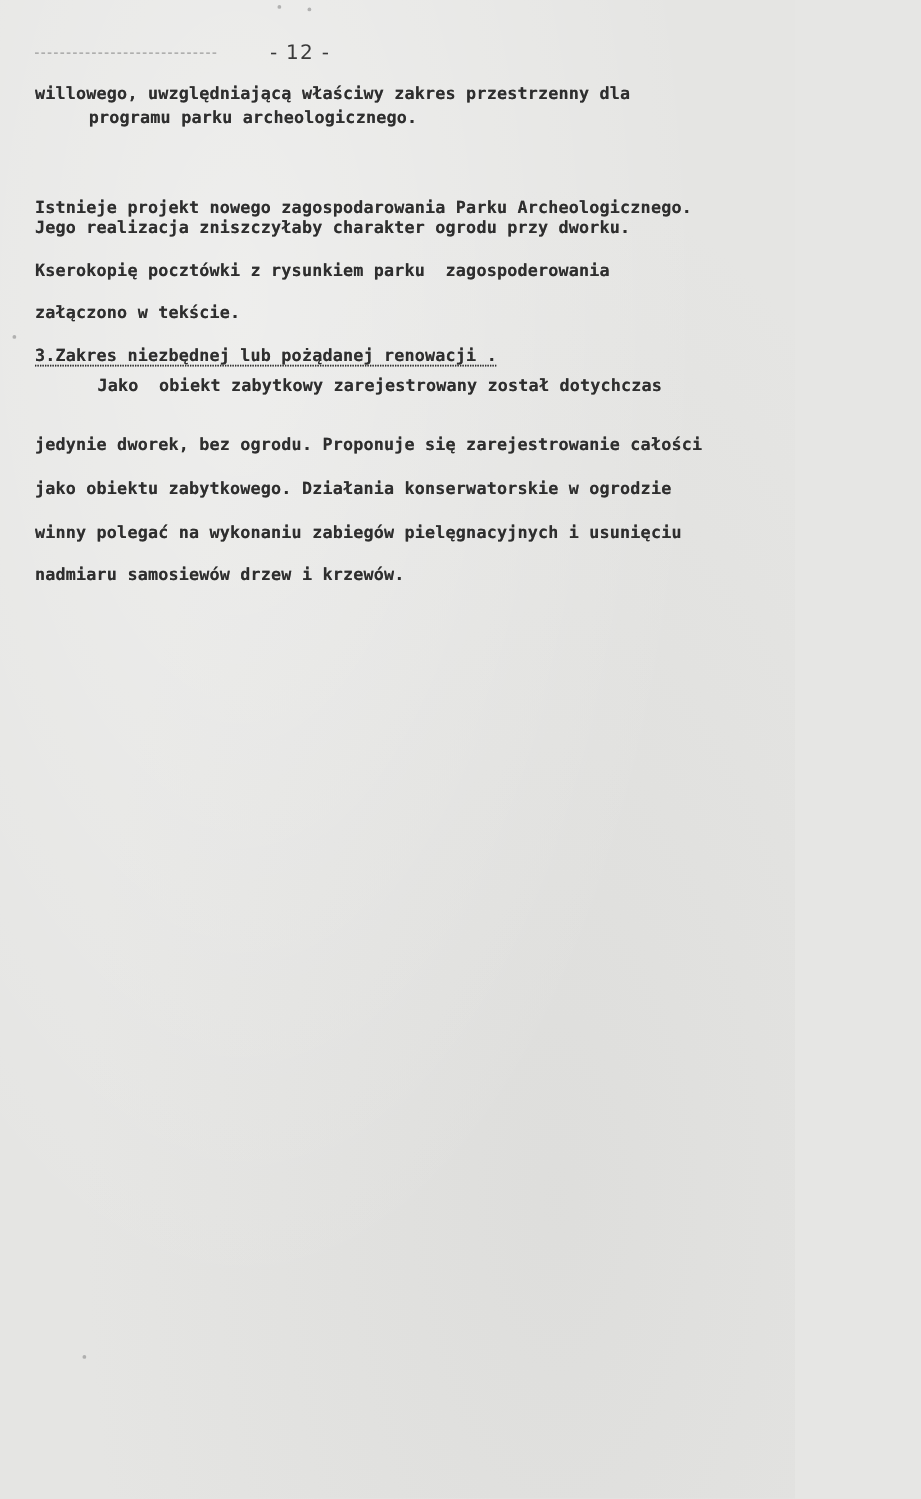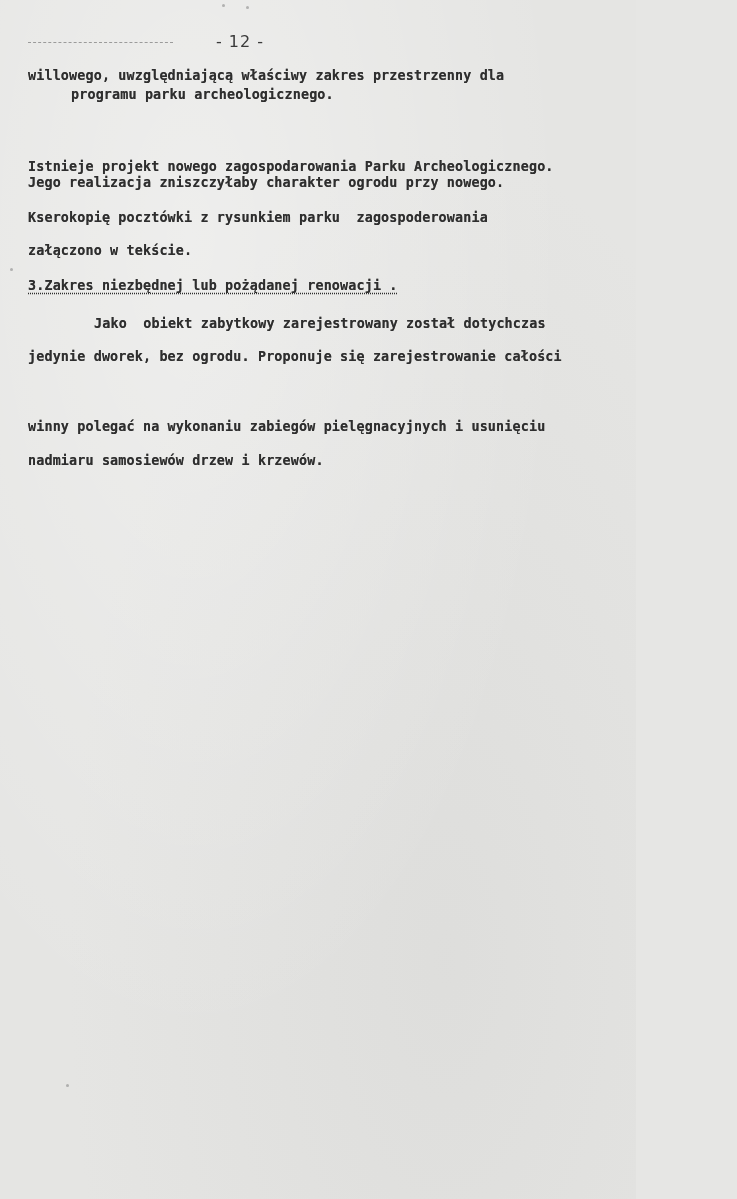--- a/index.html
+++ b/index.html
@@ -62,26 +62,27 @@
 </head>
 <body>
 
 <div class="page">
   <div class="header-line"></div>
   <div class="page-number">- 12 -</div>
 
   <div class="line" style="top:68px;">willowego, uwzględniającą właściwy zakres przestrzenny dla</div>
   <div class="line" style="top:87px;margin-left:43px;">programu parku archeologicznego.</div>
   <div class="line" style="top:140px;margin-top:19px;">Istnieje projekt nowego zagospodarowania Parku Archeologicznego.</div>
-  <div class="line" style="top:175px;">Jego realizacja zniszczyłaby charakter ogrodu przy nowego.</div>
+  <div class="line" style="top:175px;">Jego realizacja zniszczyłaby charakter ogrodu przy dworku.</div>
   <div class="line" style="top:210px;">Kserokopię pocztówki z rysunkiem parku  zagospoderowania</div>
   <div class="line" style="top:243px;">załączono w tekście.</div>
   <div class="line heading" style="top:278px;">3.Zakres niezbędnej lub pożądanej renowacji .</div>
-  <div class="line indent" style="top:316px;margin-left:16px;">Jako  obiekt zabytkowy zarejestrowany został dotychczas</div>
+  <div class="line indent" style="top:302px;">Jako  obiekt zabytkowy zarejestrowany został dotychczas</div>
   <div class="line" style="top:349px;text-align:center;">jedynie dworek, bez ogrodu. Proponuje się zarejestrowanie całości</div>
+  <div class="line" style="top:384px;">jako obiektu zabytkowego. Działania konserwatorskie w ogrodzie</div>
   <div class="line" style="top:419px;">winny polegać na wykonaniu zabiegów pielęgnacyjnych i usunięciu</div>
   <div class="line" style="top:453px;">nadmiaru samosiewów drzew i krzewów.</div>
 
   <div class="speck" style="left:222px; top:4px;"></div>
   <div class="speck" style="left:246px; top:6px;"></div>
   <div class="speck" style="left:10px; top:268px;"></div>
   <div class="speck" style="left:66px; top:1084px;"></div>
 </div>
 
 </body></html>

